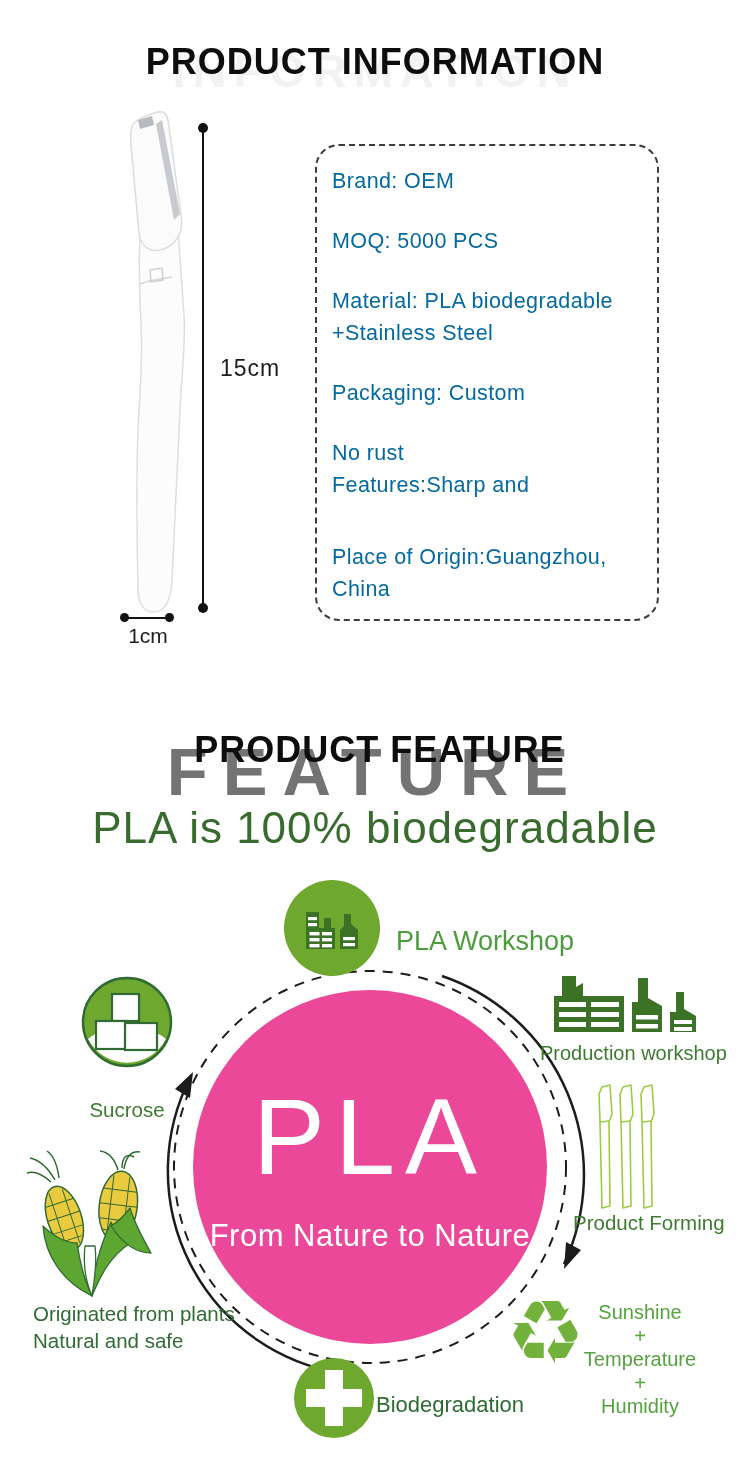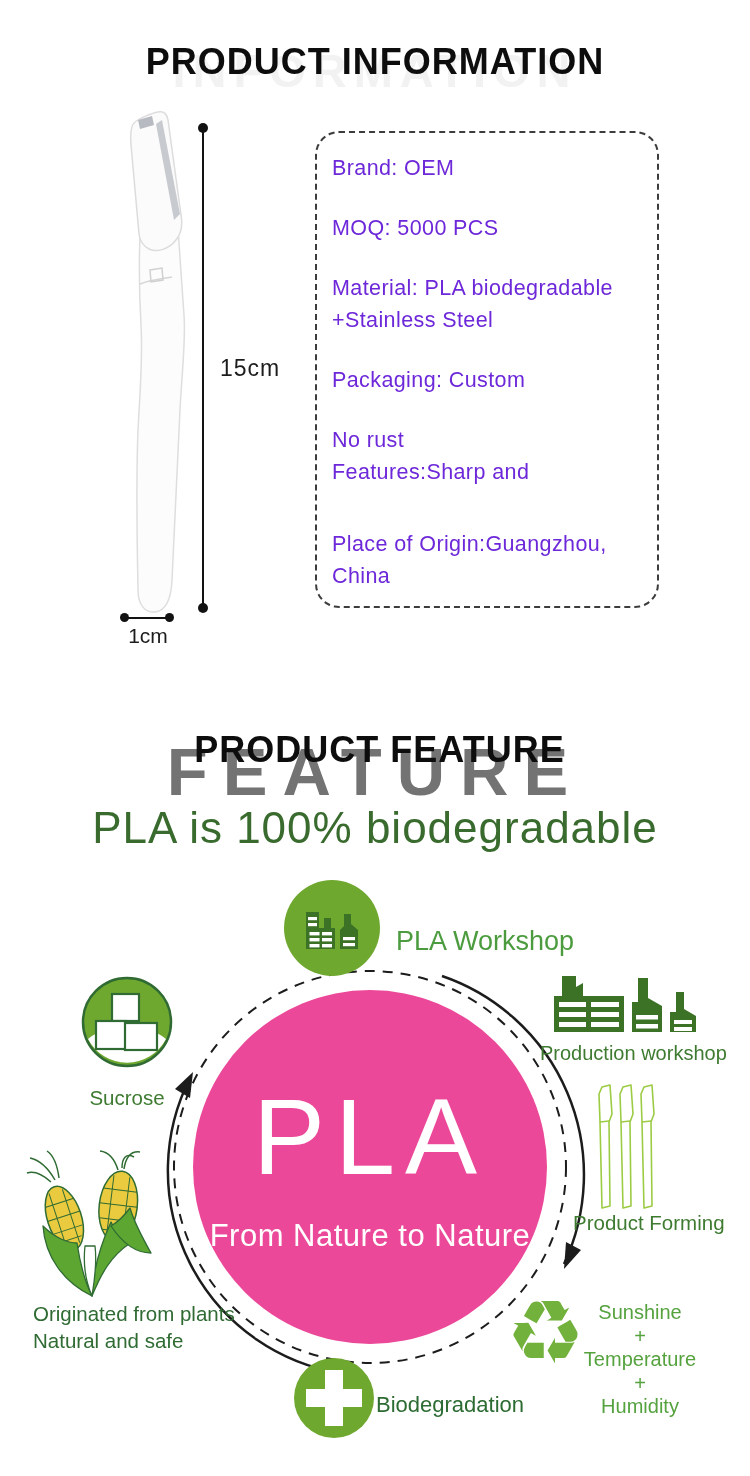--- a/index.html
+++ b/index.html
@@ -17,23 +17,23 @@
 
   
   .razor-svg { position:absolute; left:110px; top:110px; }
   .dim-line-v { position:absolute; left:202px; top:128px; width:2px; height:480px; background:#121212; }
   .dim-dot { position:absolute; width:10px; height:10px; border-radius:50%; background:#121212; }
   .dim-label-h { position:absolute; left:220px; top:355px; font-size:23px; color:#1c1c1c; letter-spacing:1px; }
   .dim-line-h { position:absolute; left:125px; top:617px; width:44px; height:2px; background:#121212; }
   .dim-label-w { position:absolute; left:125px; top:624px; width:46px; text-align:center; font-size:21px; color:#1c1c1c; }
 
   
-  .spec-box { position:absolute; left:315px; top:131px; width:344px; height:477px;
+  .spec-box { position:absolute; left:315px; top:144px; width:344px; height:477px;
               border:2px dashed #3c3c3c; border-radius:24px; padding:19px 10px 0 15px;
-              font-size:21.5px; color:#6d28d9; letter-spacing:.4px; }
+              font-size:21.5px; color:#0369a1; letter-spacing:.4px; }
   .spec-item { margin-bottom:28px; }
   .spec-item.last { margin-top:40px; }
   .spec-line { line-height:32px; white-space:nowrap; }
 
   
   .diagram { position:absolute; left:0; top:860px; width:750px; height:616px; }
   .ring-svg { position:absolute; left:0; top:0; }
   .center-circle { position:absolute; left:193px; top:130px; width:354px; height:354px; border-radius:50%; background:#ec4899; }
   .center-title { position:absolute; top:92px; width:100%; text-align:center; font-size:108px; letter-spacing:10px; color:#fff; line-height:110px; }
   .center-sub { position:absolute; top:228px; width:100%; text-align:center; font-size:31px; color:#fff; letter-spacing:.5px; }
@@ -52,21 +52,21 @@
                     font-size:20px; line-height:23.5px; color:#55A23F; }
 
   .bio-circle { position:absolute; left:294px; top:498px; width:80px; height:80px; border-radius:50%; background:#6FA82F; }
   .bio-cross-v { position:absolute; left:31px; top:12px; width:18px; height:56px; background:#fff; }
   .bio-cross-h { position:absolute; left:12px; top:31px; width:56px; height:18px; background:#fff; }
   .lbl-bio { left:376px; top:532px; font-size:22px; color:#2C6B31; }
 
   .corn-svg { position:absolute; left:25px; top:290px; }
   .plants-block { position:absolute; left:33px; top:440px; font-size:20.5px; line-height:27px; color:#2F6B33; }
   .sucrose-svg { position:absolute; left:80px; top:115px; }
-  .lbl-sucrose { left:70px; top:226px; width:114px; text-align:center; font-size:20.5px; color:#3E7B31; }
+  .lbl-sucrose { left:70px; top:238px; width:114px; text-align:center; font-size:20.5px; color:#3E7B31; }
 </style>
 </head>
 <body>
 
 <div class="page">
 
   <div class="watermark wm-info">INFORMATION</div>
   <div class="section-title title-info">PRODUCT INFORMATION</div>
 
   <svg class="razor-svg" width="170" height="525" viewBox="0 0 170 525">

